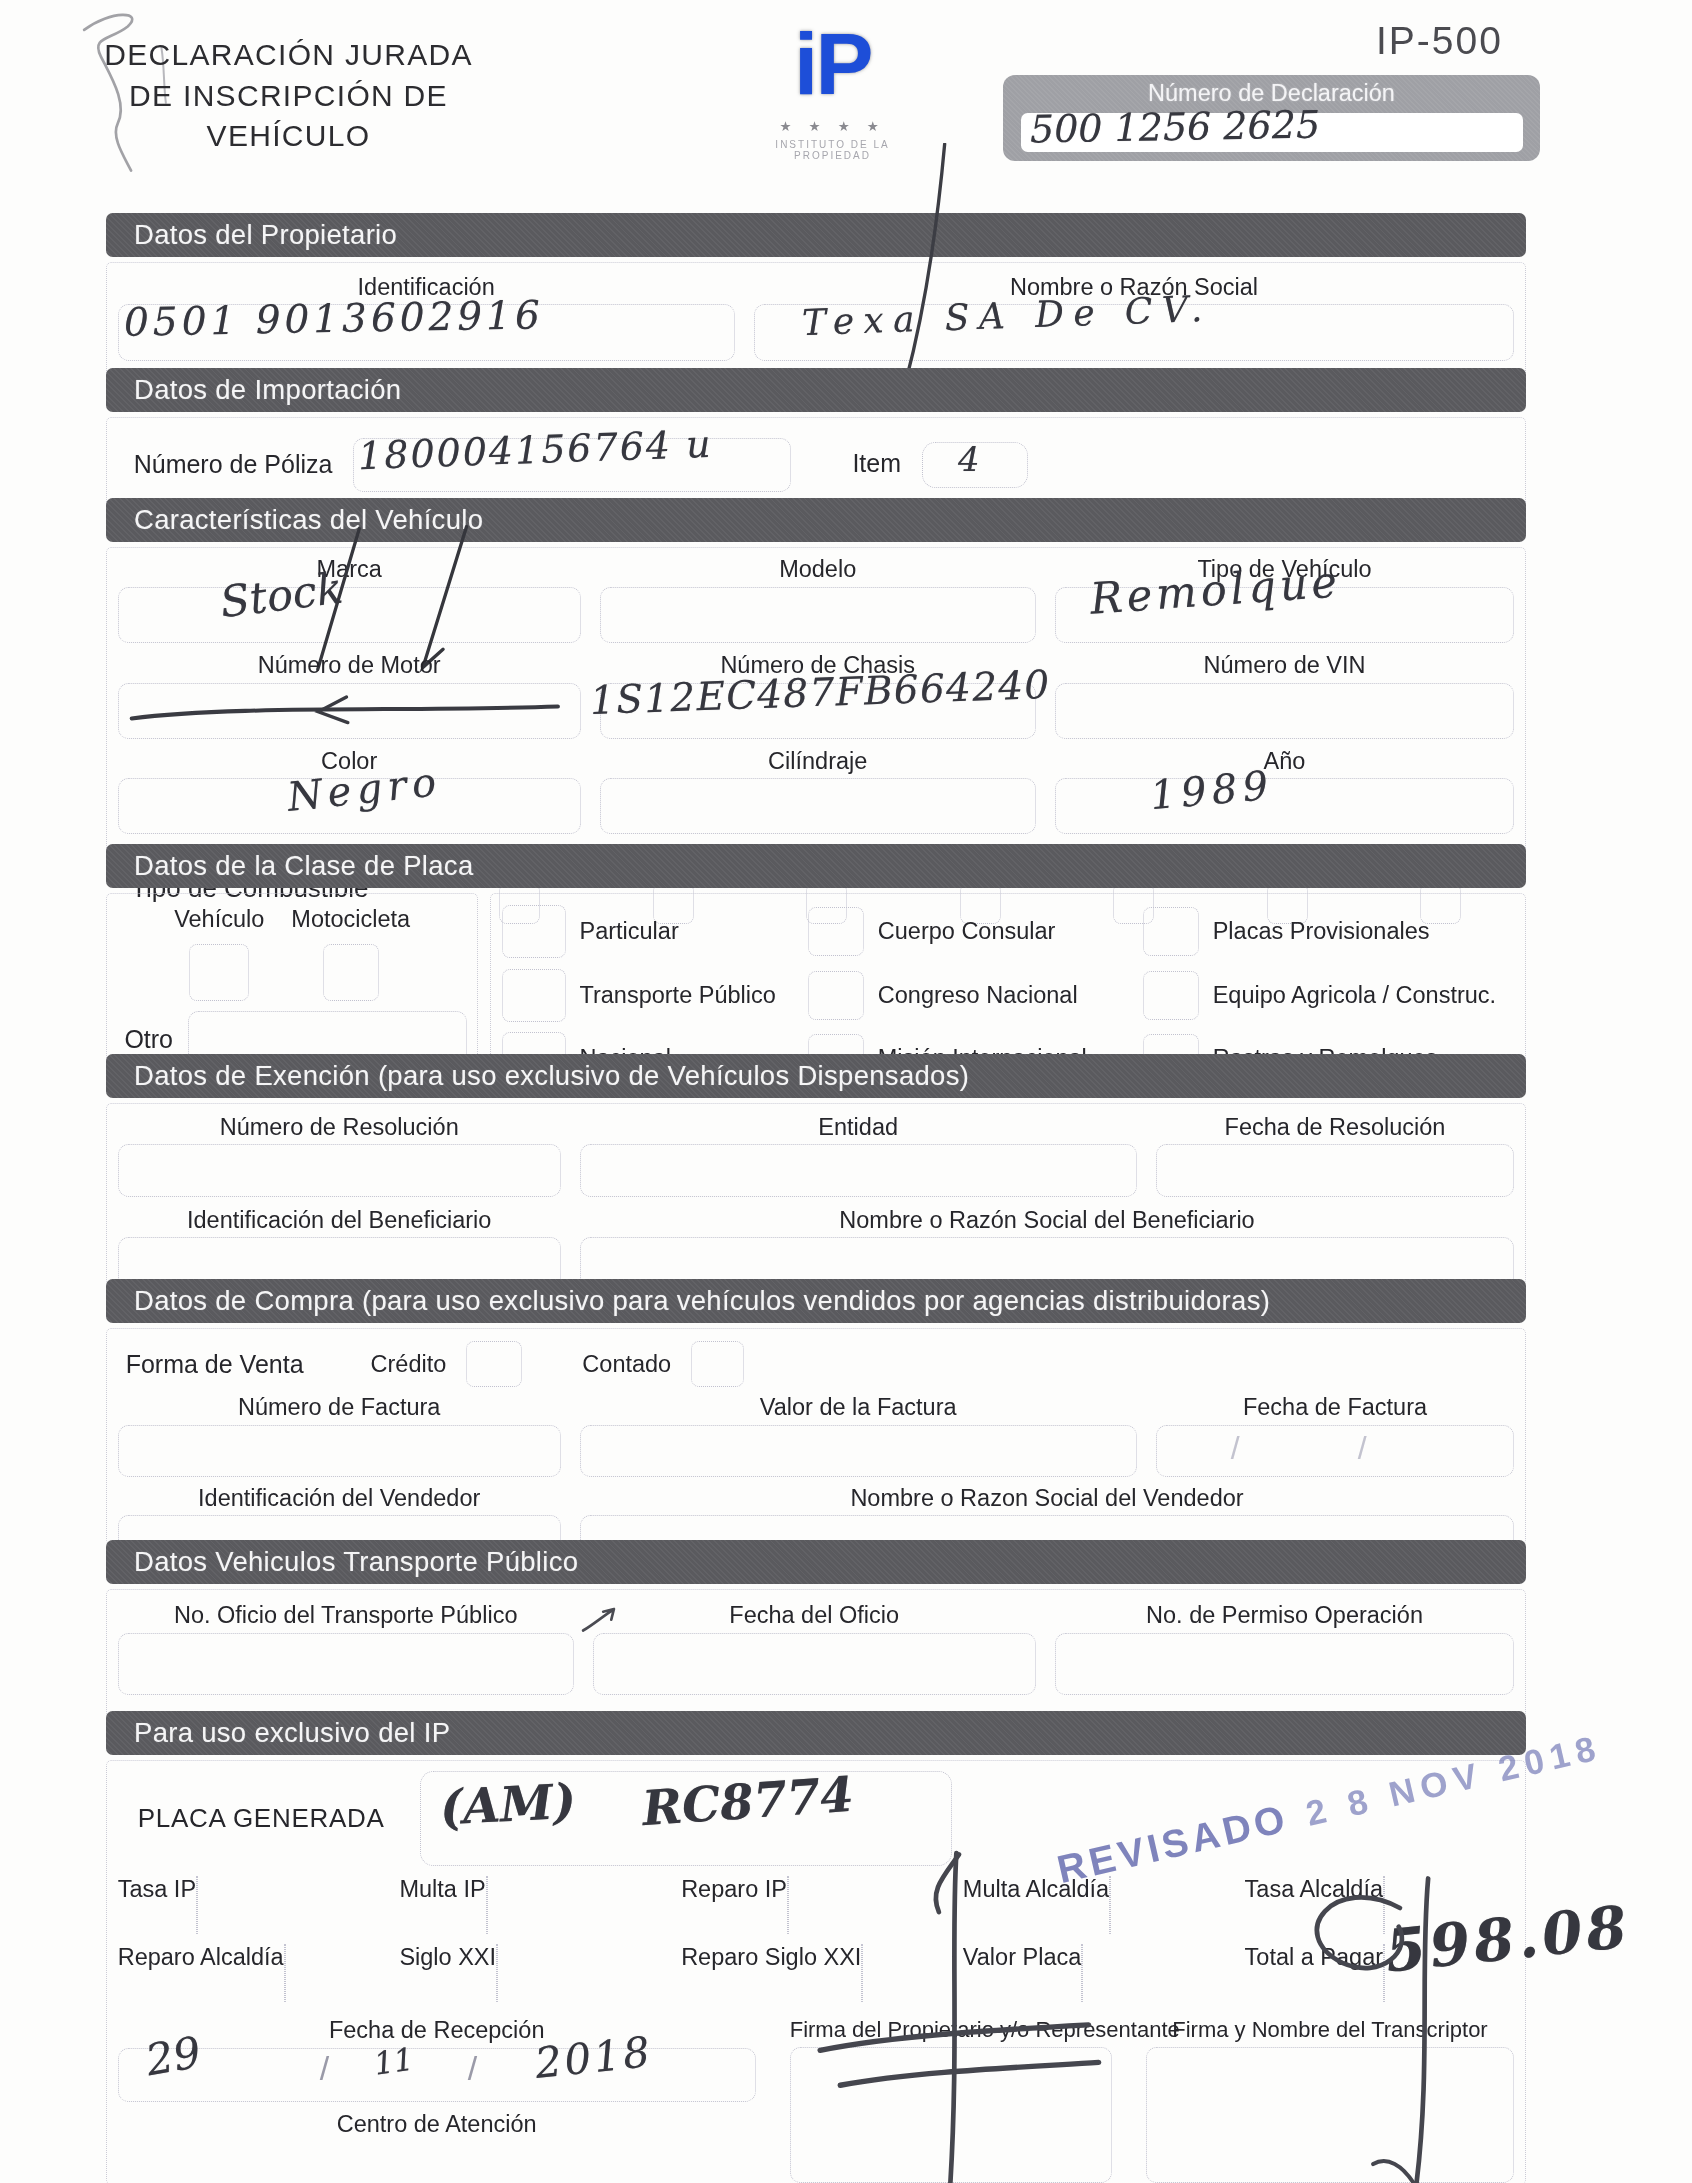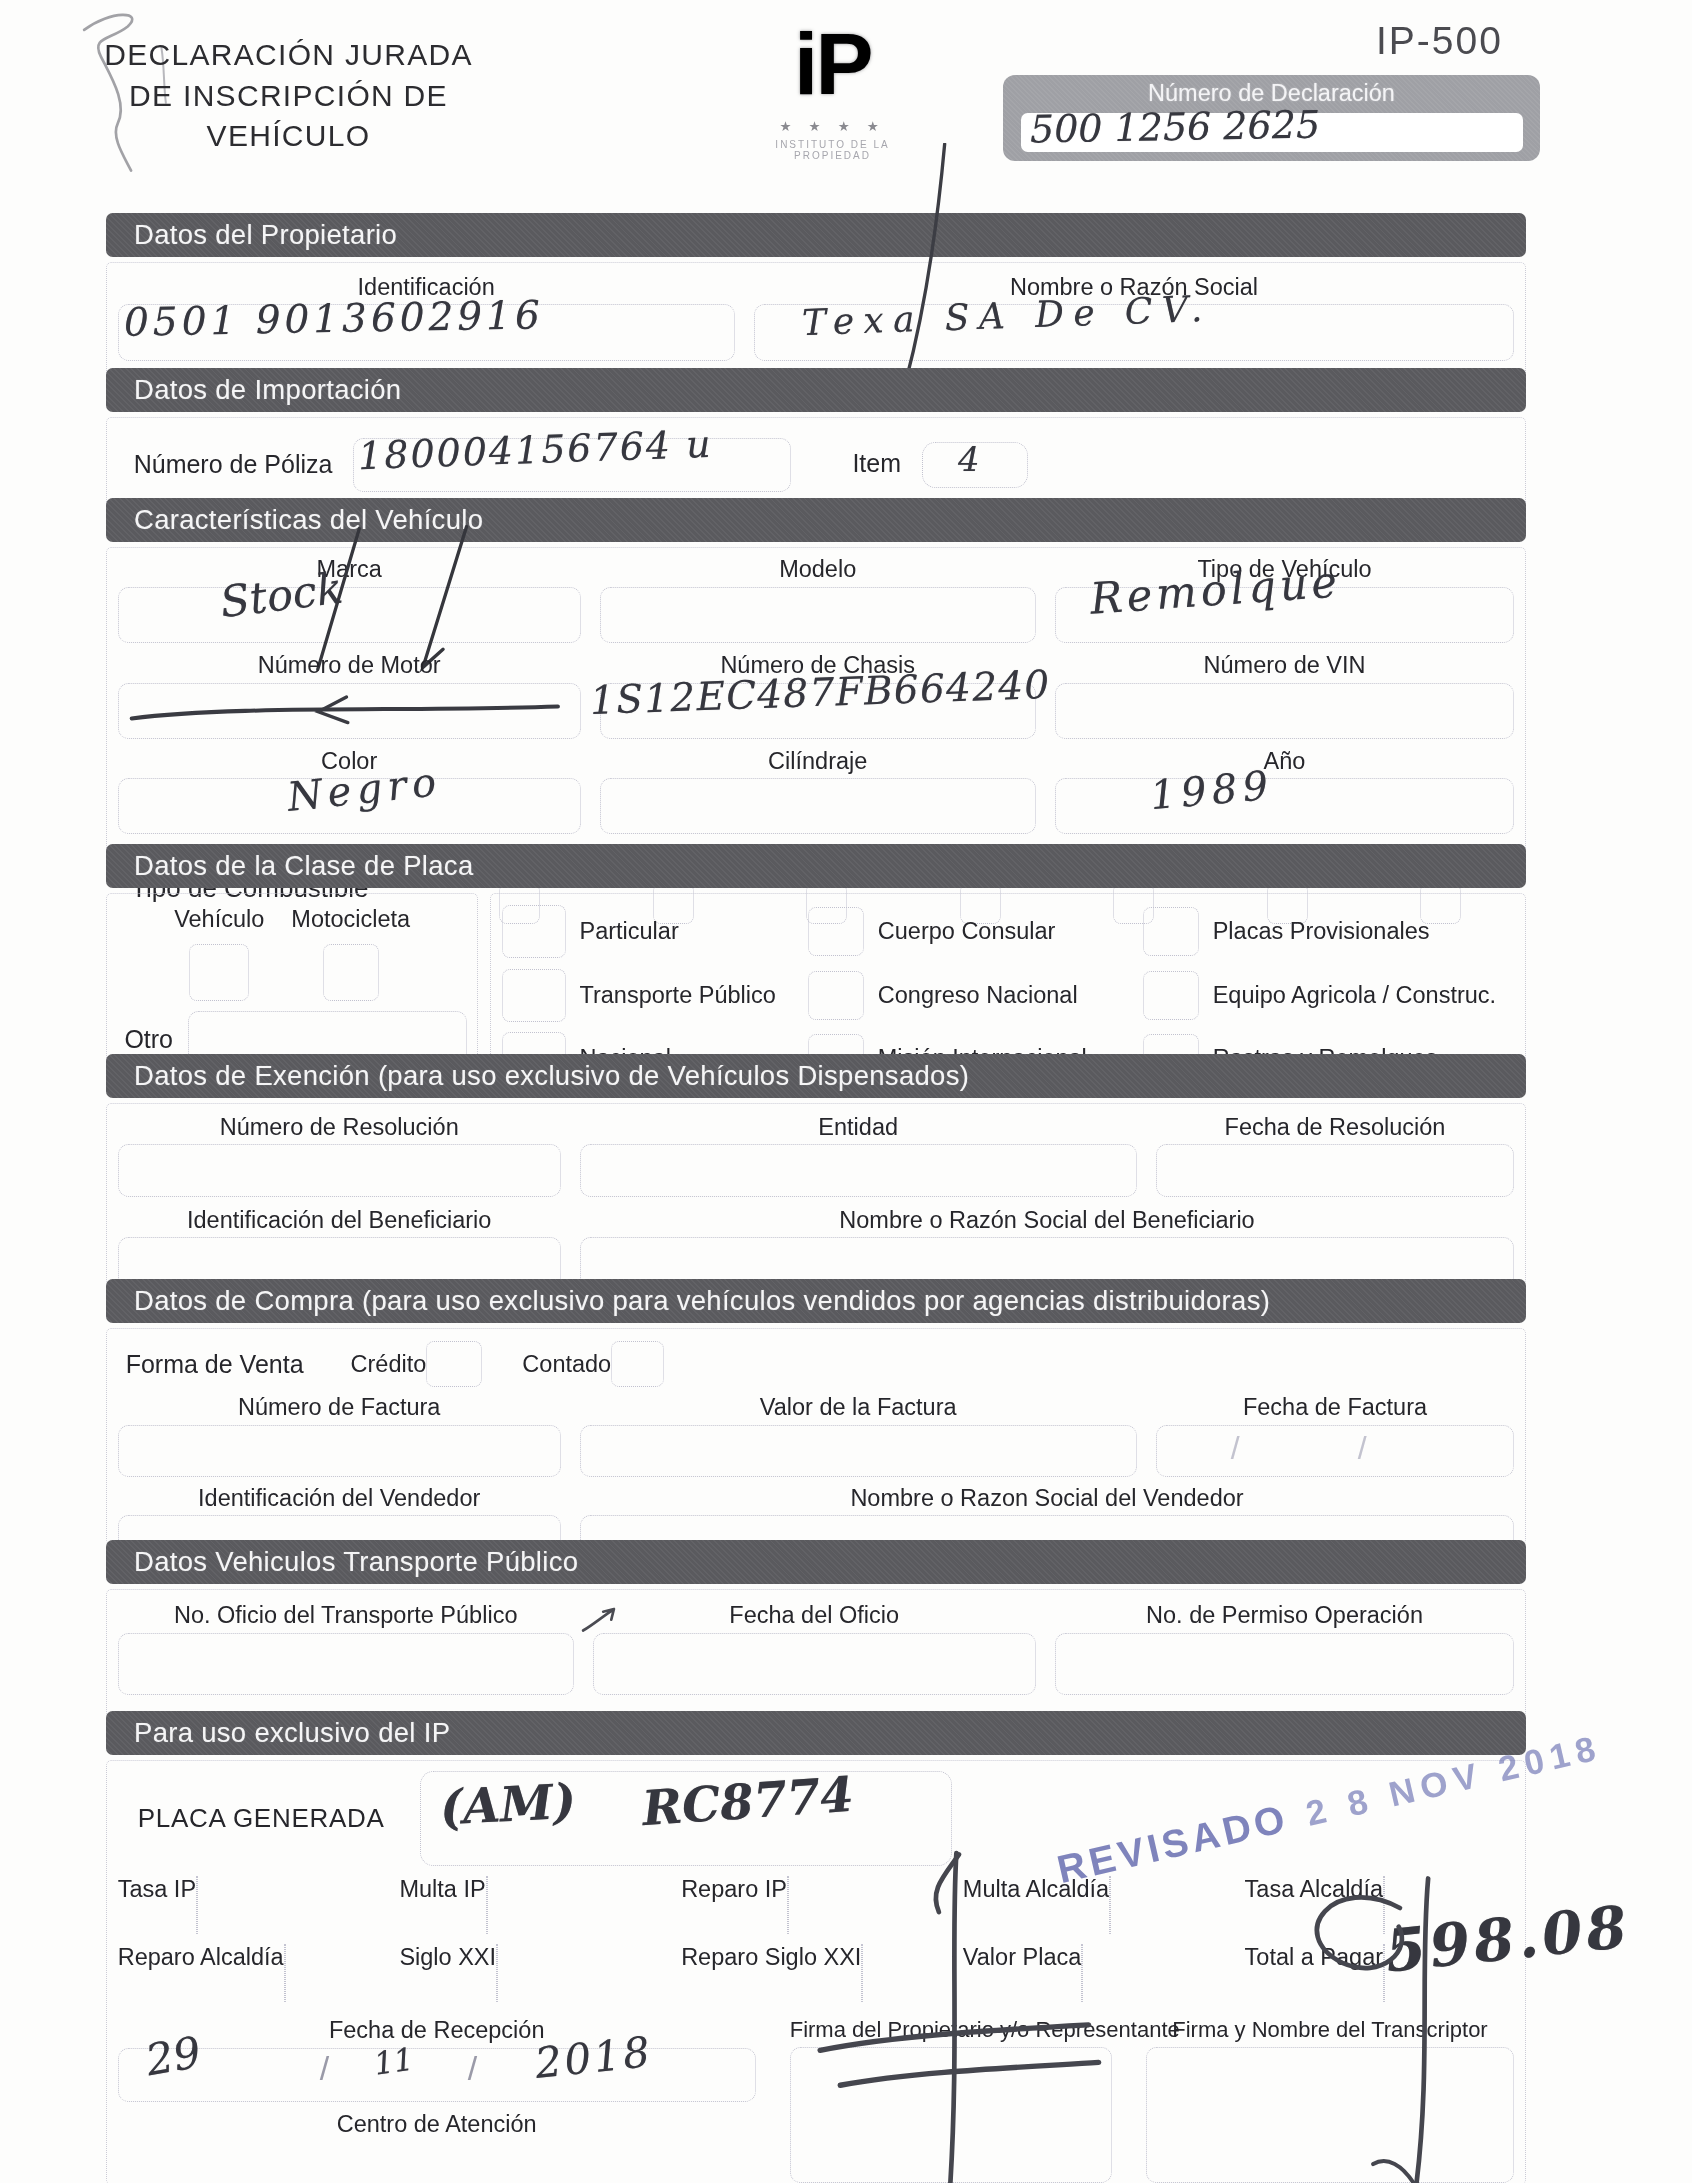--- a/index.html
+++ b/index.html
@@ -2,21 +2,21 @@
 <html style="font-size:10.7px"><head>
 <meta charset="utf-8">
 <style>
   html,body{margin:0;padding:0;background:#e8e8e8;}
   .page{position:relative;width:1693px;height:2183px;background:#fdfdfc;overflow:hidden;
         font-family:"Liberation Sans",sans-serif;color:#2a2a2e;}
   
   .title{position:absolute;left:67px;top:35px;width:443px;text-align:center;
          font-size:30px;font-weight:300;letter-spacing:1.3px;color:#2c2c30;line-height:1.35;}
   .logo{position:absolute;left:752px;top:20px;width:161px;text-align:center;}
-  .logo-mark{font-size:87px;font-weight:bold;color:#000000;letter-spacing:-2.7px;
+  .logo-mark{font-size:87px;font-weight:bold;color:#1d4ed8;letter-spacing:-2.7px;
              text-shadow:0 0 3.4px rgba(80,80,85,.6);line-height:1.0;}
   .logo-stars{font-size:13.4px;color:#8a8a90;letter-spacing:6.7px;margin-top:12px;}
   .logo-org{font-size:10px;color:#a6a6ad;letter-spacing:2px;margin-top:5.4px;}
   .form-code{position:absolute;left:1376px;top:19px;font-size:39px;font-weight:400;
              color:#4b4b50;letter-spacing:2px;}
   .decl-box{position:absolute;left:1003px;top:75px;width:537px;height:86px;
             background:#9fa0a5;border-radius:12px;
             background-image:repeating-linear-gradient(45deg,rgba(255,255,255,.06) 0 1.3px,transparent 1.3px 3.4px);}
   .decl-label{color:#f4f4f6;font-size:23.5px;text-align:center;margin-top:5.4px;
               text-shadow:0 0 2px rgba(255,255,255,.4);}
@@ -316,21 +316,21 @@
           <div class="lbl">Nombre o Razón Social del Beneficiario</div>
           <div class="fld" style="height:51px"></div>
         </div>
       </div>
     </div>
   </div>
 
   <div class="sec" style="top:1279px">
     <div class="bar">Datos de Compra (para uso exclusivo para vehículos vendidos por agencias distribuidoras)</div>
     <div class="content" style="height:201px">
-      <div style="display:flex;align-items:center;margin:5.4px 0 0 8px">
+      <div style="display:flex;align-items:center;gap:20px;margin:5.4px 0 0 8px">
         <div class="lbl" style="margin:0;font-size:25px">Forma de Venta</div>
         <div class="lbl" style="margin:0 0 0 47px">Crédito</div>
         <div class="cb" style="width:54px;height:44px"></div>
         <div class="lbl" style="margin:0 0 0 40px">Contado</div>
         <div class="cb" style="width:51px;height:44px"></div>
       </div>
       <div class="row" style="margin-top:6.7px">
         <div class="cell" style="width:443px">
           <div class="lbl">Número de Factura</div>
           <div class="fld" style="height:50px"></div>

